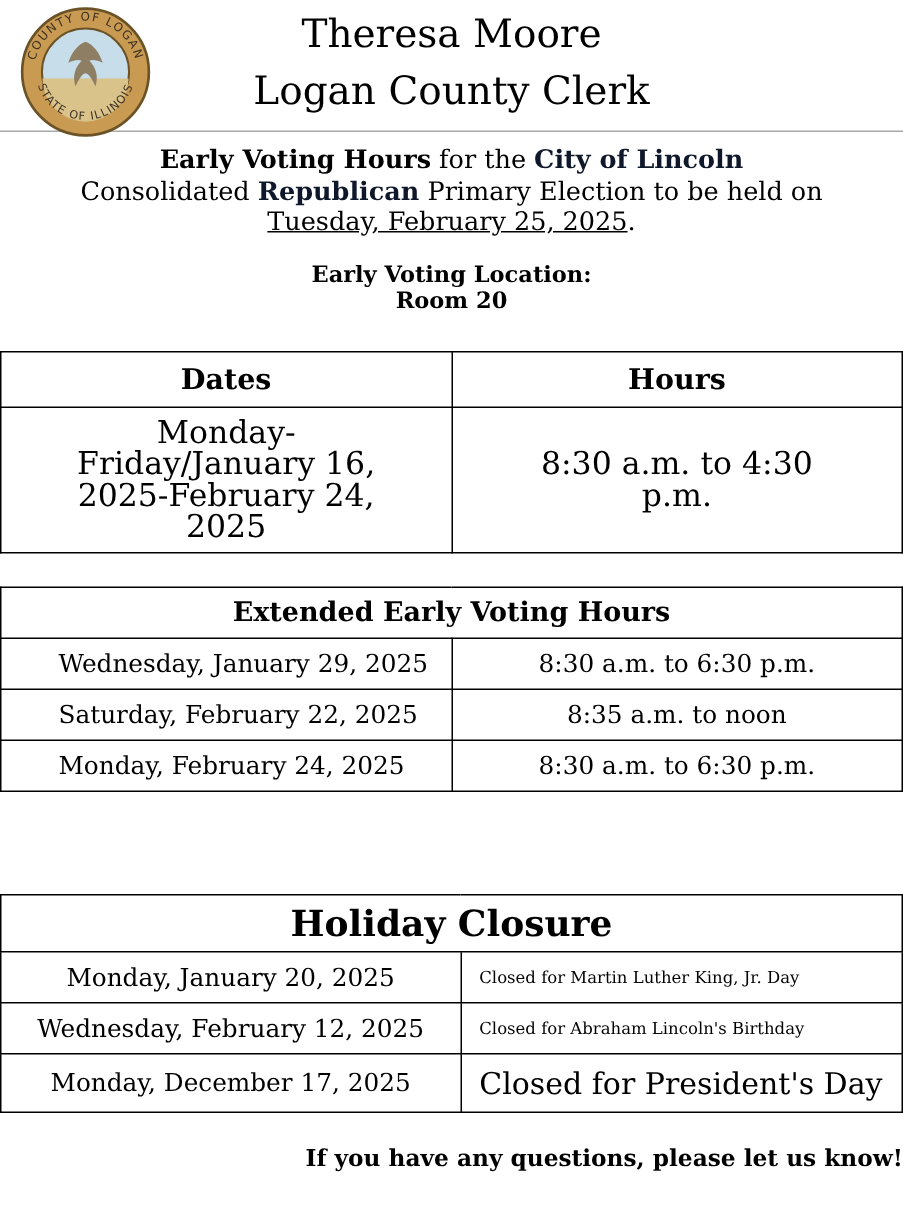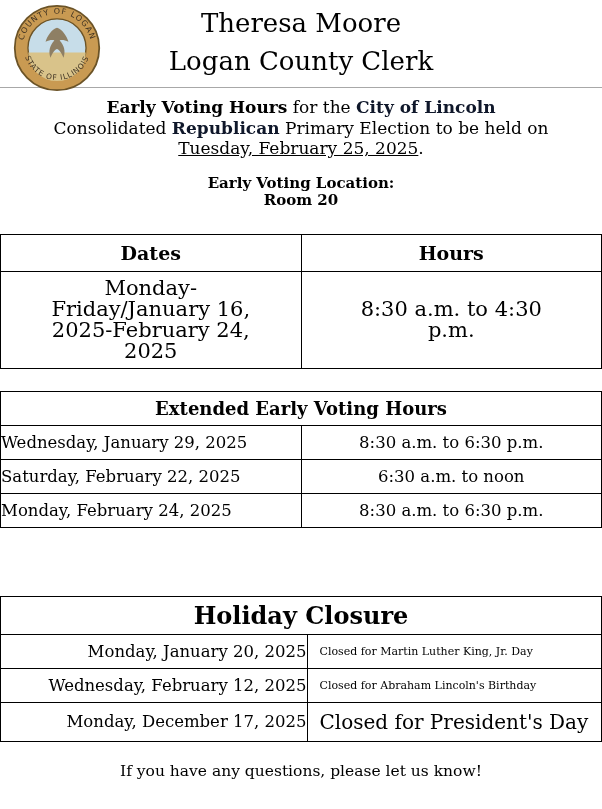--- a/index.html
+++ b/index.html
@@ -36,35 +36,35 @@
 
   
   .tbl-main { margin-top:24px; }
   .tbl-main th { font-size:19px; padding:7px 0; font-weight:bold; }
   .tbl-main td { font-size:21px; text-align:center; padding:6px 38px; line-height:21px; }
 
   
   .tbl-ext { margin-top:22px; }
   .tbl-ext th { font-size:18px; padding:6px 0; font-weight:bold; }
   .tbl-ext td { font-size:16.5px; padding:7px 0; }
-  .tbl-ext td.date  { text-align:left; }
+  .tbl-ext td.date  { text-align:left; padding-left:38px; }
   .tbl-ext td.hours { text-align:center; }
 
   
   .tbl-holiday { margin-top:68px; }
   .tbl-holiday col.c1 { width:51%; }
   .tbl-holiday col.c2 { width:49%; }
   .tbl-holiday th { font-size:24px; padding:4px 0; font-weight:bold; }
   .tbl-holiday td { font-size:16.5px; padding:7px 0; }
-  .tbl-holiday td.date    { text-align:right; }
+  .tbl-holiday td.date    { text-align:center; }
   .tbl-holiday td.closure { text-align:left; padding-left:12px; font-size:11px; }
   .tbl-holiday tr:last-child td.closure { font-size:20px; }
 
   
-  .questions { text-align:center; font-weight:normal; font-size:15.5px; margin-top:20px; }
+  .questions { text-align:right; font-weight:bold; font-size:15.5px; margin-top:20px; }
 </style>
 </head>
 <body>
 
 <div class="page">
 
   <div class="header">
     <div class="seal">
       <svg viewBox="0 0 100 100" width="88" height="88" aria-hidden="true">
         <circle cx="50" cy="50" r="48" fill="#c99a52" stroke="#6b5327" stroke-width="2"></circle>
@@ -114,21 +114,21 @@
     <tbody>
         <tr>
       <th colspan="2">Extended Early Voting Hours</th>
     </tr>
     <tr>
       <td class="date">Wednesday, January 29, 2025</td>
       <td class="hours">8:30 a.m. to 6:30 p.m.</td>
     </tr>
     <tr>
       <td class="date">Saturday, February 22, 2025</td>
-      <td class="hours">6:30 a.m. to noon</td>
+      <td class="hours">8:35 a.m. to noon</td>
     </tr>
     <tr>
       <td class="date">Monday, February 24, 2025</td>
       <td class="hours">8:30 a.m. to 6:30 p.m.</td>
     </tr>
   </tbody>
     </table>
 
   <table class="tbl-holiday">
     <colgroup>

